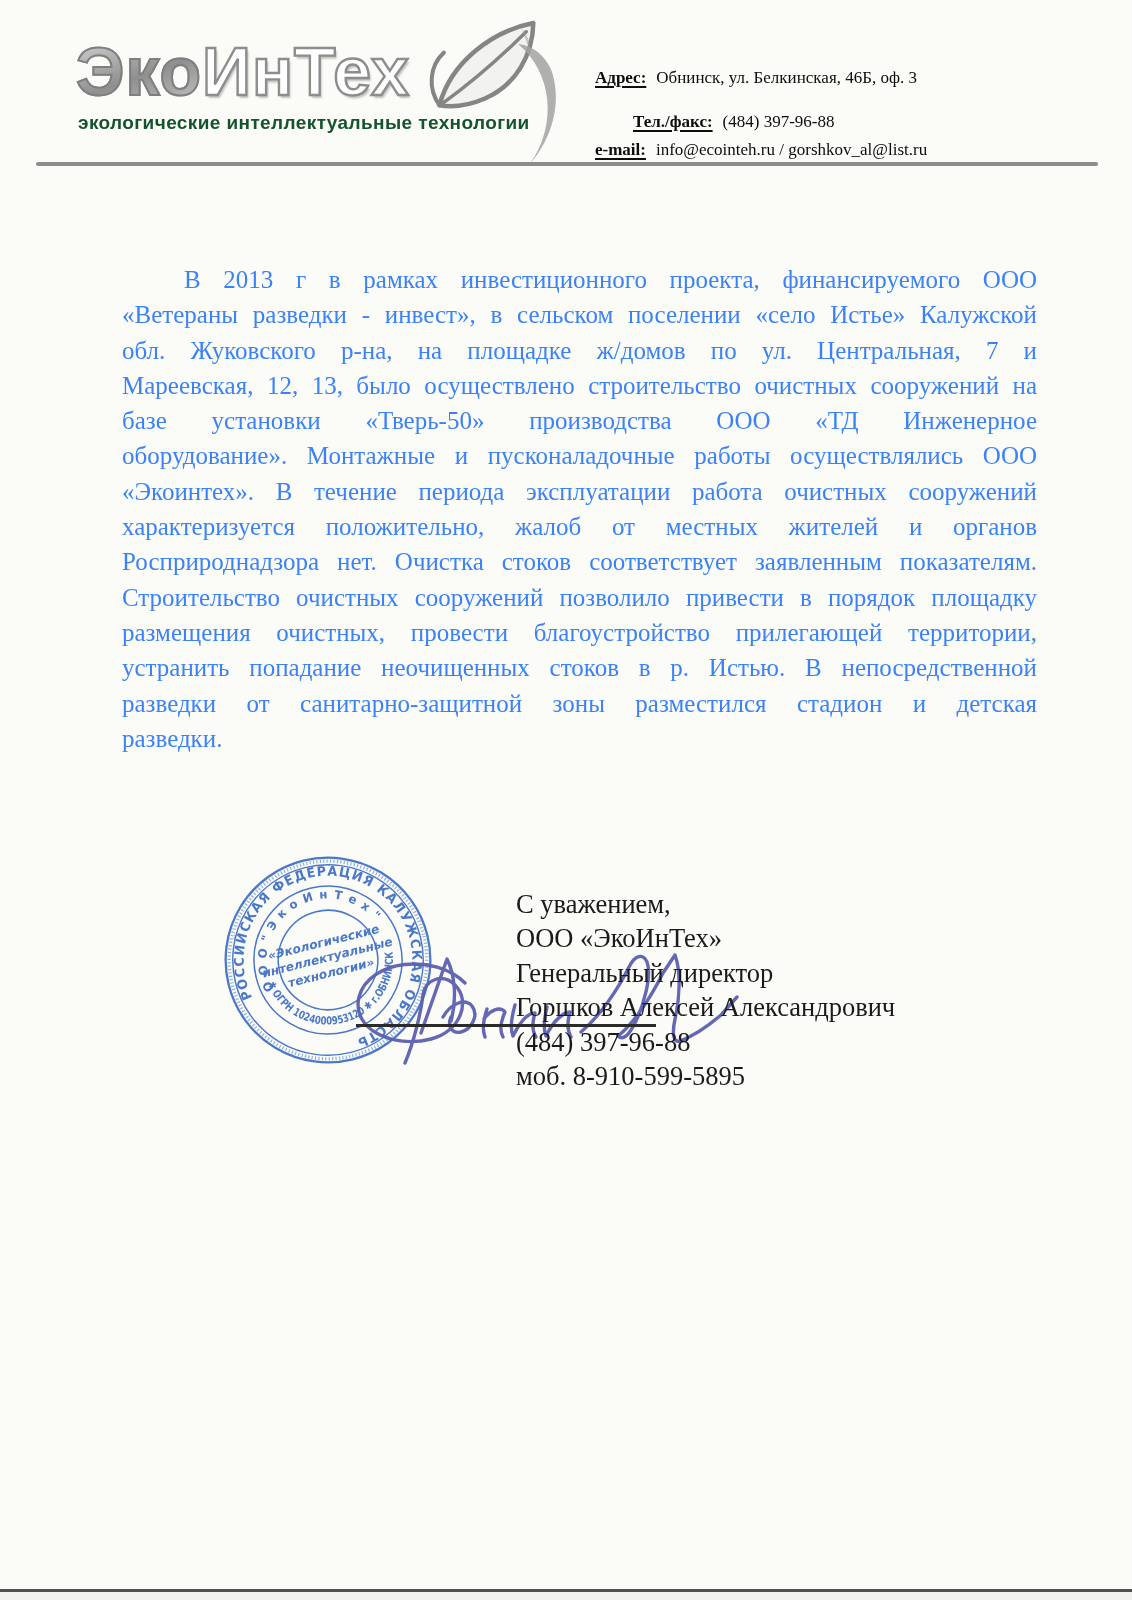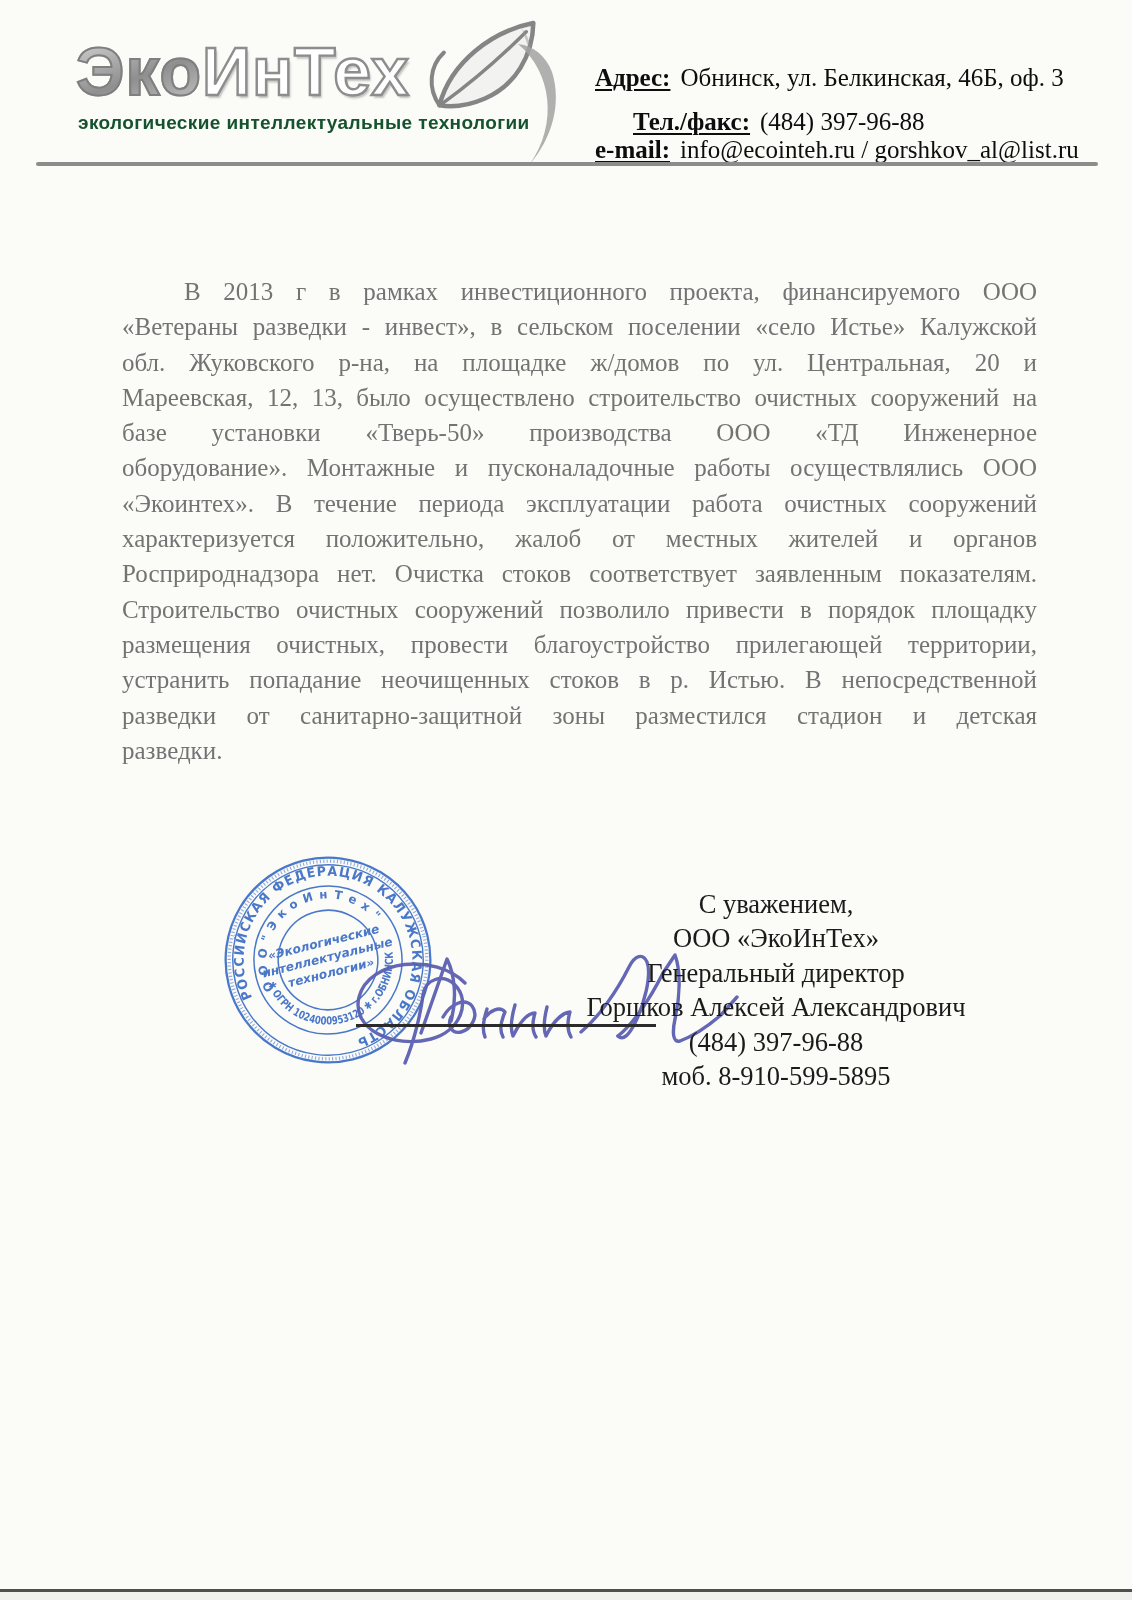--- a/index.html
+++ b/index.html
@@ -38,53 +38,53 @@
     position:absolute; left:8px; top:88px;
     font-family:"Liberation Sans", sans-serif;
     font-weight:700; font-size:19px; letter-spacing:.4px;
     color:#14532d; white-space:nowrap;
   }
   .leaf { position:absolute; left:352px; top:-4px; }
   .swoosh { position:absolute; left:430px; top:14px; }
   
   .contacts {
     position:absolute; left:595px; top:64px; width:445px;
-    font-size:25px; line-height:28.6px; color:#0d0d0d;
+    font-size:17px; line-height:28.6px; color:#0d0d0d;
     white-space:nowrap;
   }
   .contacts .row2 { padding-left:38px;margin-top:15px; }
   .clabel {
     font-weight:700;
     text-decoration:underline;
     text-decoration-thickness:1.8px;
     text-underline-offset:3px;
     margin-right:10px;
   }
   .divider {
     position:absolute; left:36px; top:162px; width:1062px; height:4px;
     background:#8c8c8c; border-radius:2px;
   }
   
   .body-text {
-    position:absolute; left:122px; top:274px; width:915px;
-    font-size:25px; line-height:35.3px; color:#737373;
+    position:absolute; left:122px; top:262px; width:915px;
+    font-size:25px; line-height:35.3px; color:#3b82f6;
     word-spacing:-2px;
   }
   .bline { text-align:justify; text-align-last:justify; white-space:normal; }
   .bline.first { text-indent:62px; }
   .bline.last { text-align-last:left; }
   
   .stamp { position:absolute; left:219px; top:851px; width:218px; height:218px; }
   .sig { position:absolute; left:335px; top:935px; width:430px; height:140px; }
   .sig-line { position:absolute; left:356px; top:1024px; width:300px; height:2.6px; background:#2b2b2b; }
   
   .signoff {
     position:absolute; right:96px; top:887px; width:520px;
     font-size:26.5px; line-height:34.4px; color:#1b1b1b;
-    text-align:center;
+    text-align:left;
   }
   
   .scan-edge { position:absolute; left:0; top:1589px; width:1132px; height:3px; background:#4f4f4f; }
   .scan-below { position:absolute; left:0; top:1592px; width:1132px; height:8px; background:#f0f0ec; }
 </style>
 </head>
 <body>
 
 <div class="page">
 
@@ -116,21 +116,21 @@
     <div>
       <span class="clabel">e-mail:</span><span>info@ecointeh.ru / gorshkov_al@list.ru</span>
     </div>
   </div>
 
   <div class="divider"></div>
 
   <div class="body-text">
     <div class="bline first">В 2013 г в рамках инвестиционного проекта, финансируемого ООО</div>
     <div class="bline">«Ветераны разведки - инвест», в сельском поселении «село Истье» Калужской</div>
-    <div class="bline">обл. Жуковского р-на,  на площадке ж/домов по  ул. Центральная, 20 и</div>
+    <div class="bline">обл. Жуковского р-на,  на площадке ж/домов по  ул. Центральная, 7 и</div>
     <div class="bline">Мареевская, 12, 13, было осуществлено строительство очистных сооружений на</div>
     <div class="bline">базе установки «Тверь-50» производства ООО «ТД Инженерное</div>
     <div class="bline">оборудование». Монтажные и пусконаладочные работы осуществлялись ООО</div>
     <div class="bline">«Экоинтех». В течение периода эксплуатации работа очистных сооружений</div>
     <div class="bline">характеризуется положительно, жалоб от местных жителей и органов</div>
     <div class="bline">Росприроднадзора нет. Очистка стоков соответствует заявленным показателям.</div>
     <div class="bline">Строительство очистных сооружений позволило привести в порядок площадку</div>
     <div class="bline">размещения очистных, провести благоустройство прилегающей территории,</div>
     <div class="bline">устранить попадание неочищенных стоков в р. Истью. В непосредственной</div>
     <div class="bline">разведки от санитарно-защитной зоны разместился стадион и детская</div>

